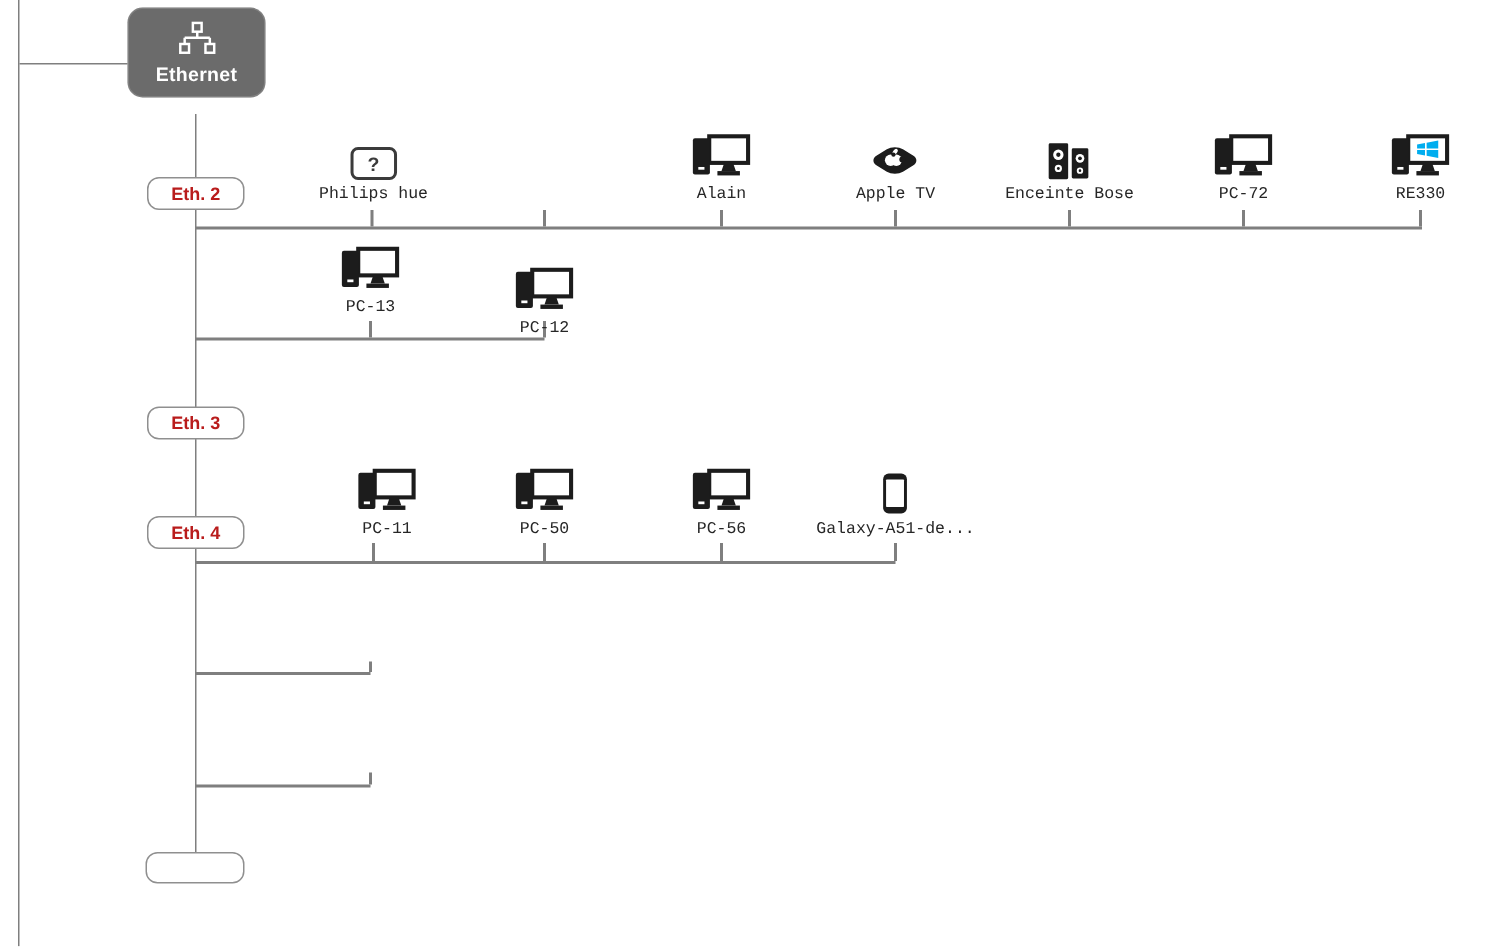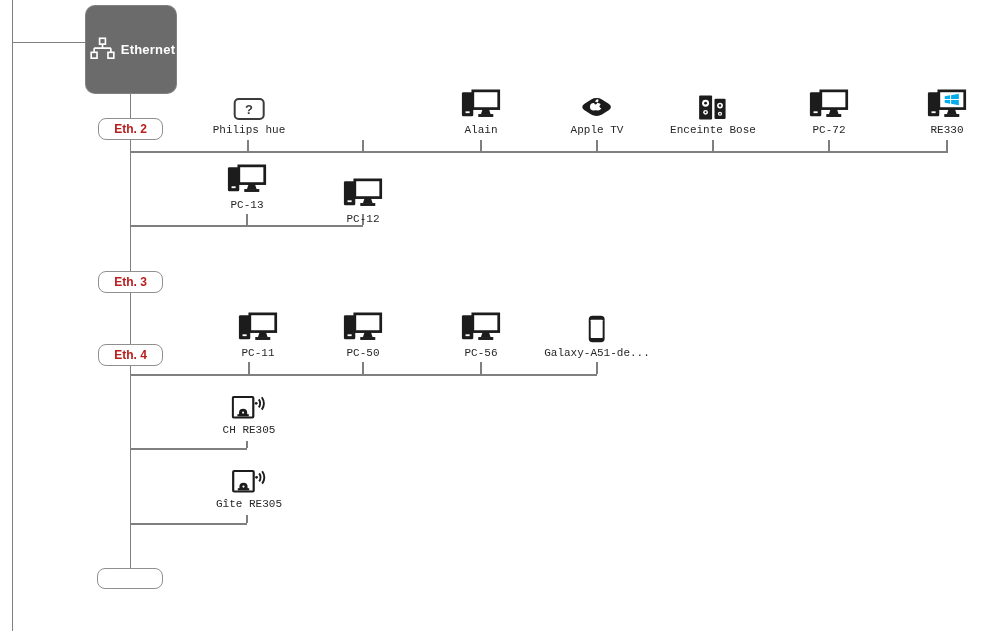--- a/index.html
+++ b/index.html
@@ -4,23 +4,23 @@
 <style>
   html,body{margin:0;padding:0;background:#fff;}
   #canvas{
     position:relative;width:999px;height:631px;background:#ffffff;overflow:hidden;
     font-family:"Liberation Sans", sans-serif;
   }
   .line{position:absolute;background:#7f7f7f;z-index:1;}
   .h{height:1.5px;}
   .v{width:1.5px;}
   .root-node{
-    position:absolute;left:85px;top:5px;width:92px;height:89px;
+    position:absolute;left:85px;top:5px;width:92px;height:60px;
     background:#6b6b6b;border-radius:10px;color:#fff;z-index:4;
-    display:flex;flex-direction:row;align-items:center;justify-content:center;gap:3px;
+    display:flex;flex-direction:column;align-items:center;justify-content:center;gap:3px;
     box-shadow:0 0 0 1px rgba(255,255,255,.15) inset;
   }
   .root-node .root-label{font-size:13px;font-weight:bold;letter-spacing:.2px;}
   .port{
     position:absolute;left:98px;width:65px;height:22px;box-sizing:border-box;
     background:#fff;border:1.5px solid #8f8f8f;border-radius:8px;z-index:5;
     display:flex;align-items:center;justify-content:center;
     font-size:12px;font-weight:bold;color:#b91c1c;
   }
   .empty-node{
@@ -253,34 +253,18 @@
   </div>
   <div class="dev" style="left:597px;top:311px">
     <span class="icon">
       <svg width="19" height="28">
           <use href="#ico-phone"></use>
         </svg>
     </span>
     <span class="label">Galaxy-A51-de...</span>
   </div>
 
-  <div class="dev" style="left:249px;top:388px">
-    <span class="icon">
-      <svg width="34" height="25">
-          <use href="#ico-ext"></use>
-        </svg>
-    </span>
-    <span class="label">CH RE305</span>
-  </div>
-  <div class="dev" style="left:249px;top:462px">
-    <span class="icon">
-      <svg width="34" height="25">
-          <use href="#ico-ext"></use>
-        </svg>
-    </span>
-    <span class="label">Gîte RE305</span>
-  </div>
 
   <div class="empty-node">
     <span></span>
   </div>
 
 </div>
 
 </body></html>

